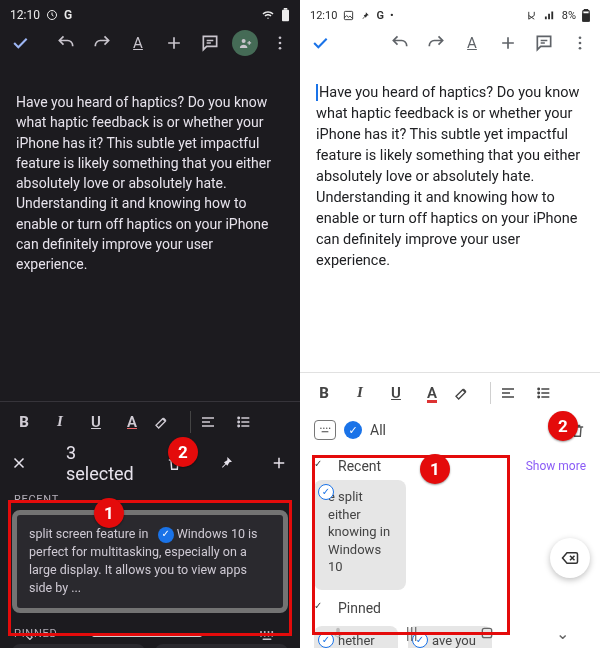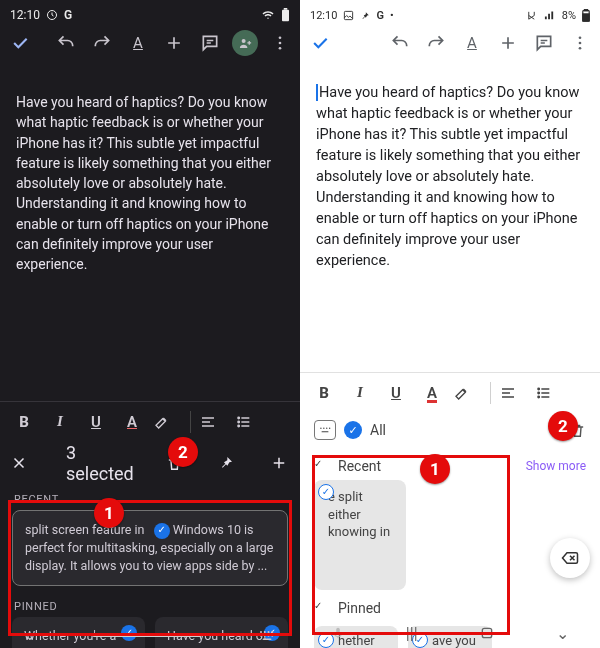--- a/index.html
+++ b/index.html
@@ -46,21 +46,21 @@
 
   
   .selhdr { position:absolute; left:0; right:0; top:441px; height:44px; display:flex; align-items:center; padding:0 10px; color:#e7e3ec; background:#1c1b1f;gap:32px; }
   .selhdr .x { width:24px; text-align:center; font-size:17px; }
   .selhdr .txt { flex:1; font-size:18px; padding-left:6px; }
   .selhdr .hicon { width:30px; text-align:center; font-size:16px; }
 
   .sec-lbl { font-size: 11px; letter-spacing: 0.7px; color:#b5b0ba; padding: 8px 14px 4px; }
   .pane-left .sections { position:absolute; left:0; right:0; top:485px; }
   .chipcard-dark { margin: 0 12px 6px; padding: 10px 12px; background:#2a292e; border-radius:8px; font-size:12.5px; line-height:1.45; color:#cfcad4; position:relative; }
-  .chipcard-dark.first { border:1px solid #737373; }
+  .chipcard-dark.first { border:5px solid #737373; }
   .chipcard-dark .chk { position:absolute; top:8px; right:8px; width:16px; height:16px; border-radius:50%; background:#1a73e8; color:#fff; display:flex; align-items:center; justify-content:center; font-size:10px; }
   .chipcard-dark .chk.inline { position:static; display:inline-flex; margin-left:6px; vertical-align:middle; }
   .pin-row { display:flex; gap:10px; padding: 0 12px; }
   .pin-row .chipcard-dark { margin:0; flex:1; min-height:44px; }
 
   
   .nav-left { position:absolute; bottom:4px; left:0; right:0; height:18px; display:flex; align-items:center; justify-content:space-between; padding:0 24px; color:#c9c5cd; font-size:14px; }
   .nav-pill { width:110px; height:4px; background:#cfcfcf; border-radius:2px; }
 
   
@@ -395,20 +395,21 @@
         <span class="chev">
             <span>Show more</span>
           </span>
       </div>
       <div class="rt-chip" style="height:110px;">
         <div class="chk-ol">✓</div>
         <div style="padding-left:4px;">
           <div>e split</div>
           <div>either</div>
           <div>knowing in</div>
+          <div>Windows 10</div>
         </div>
       </div>
 
       <div class="rt-sec-row" style="padding-top:10px;">
         <div class="chk-solid" style="width:16px;height:16px;font-size:10px;">✓</div>
         <span>Pinned</span>
       </div>
       <div class="rt-pin-row">
         <div class="rt-chip sm">
           <div class="chk-ol" style="top:6px;">✓</div>

